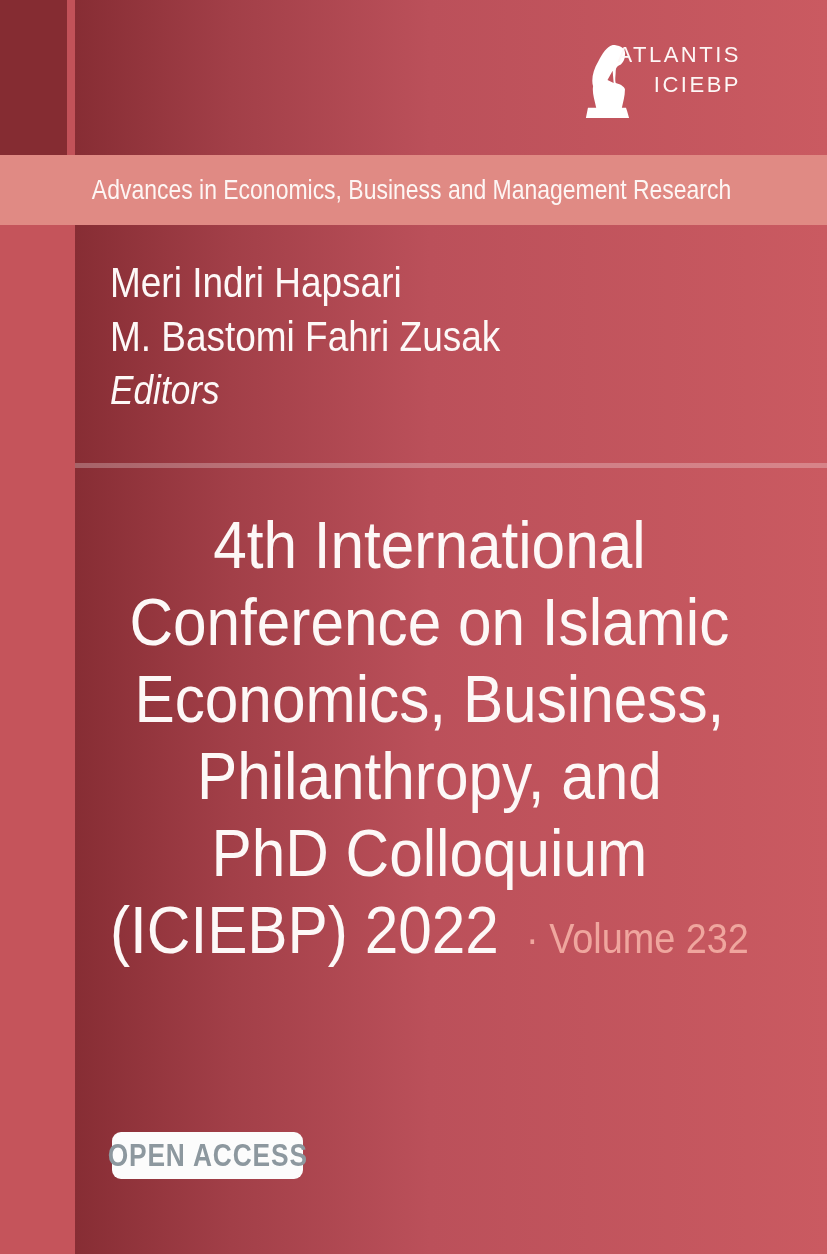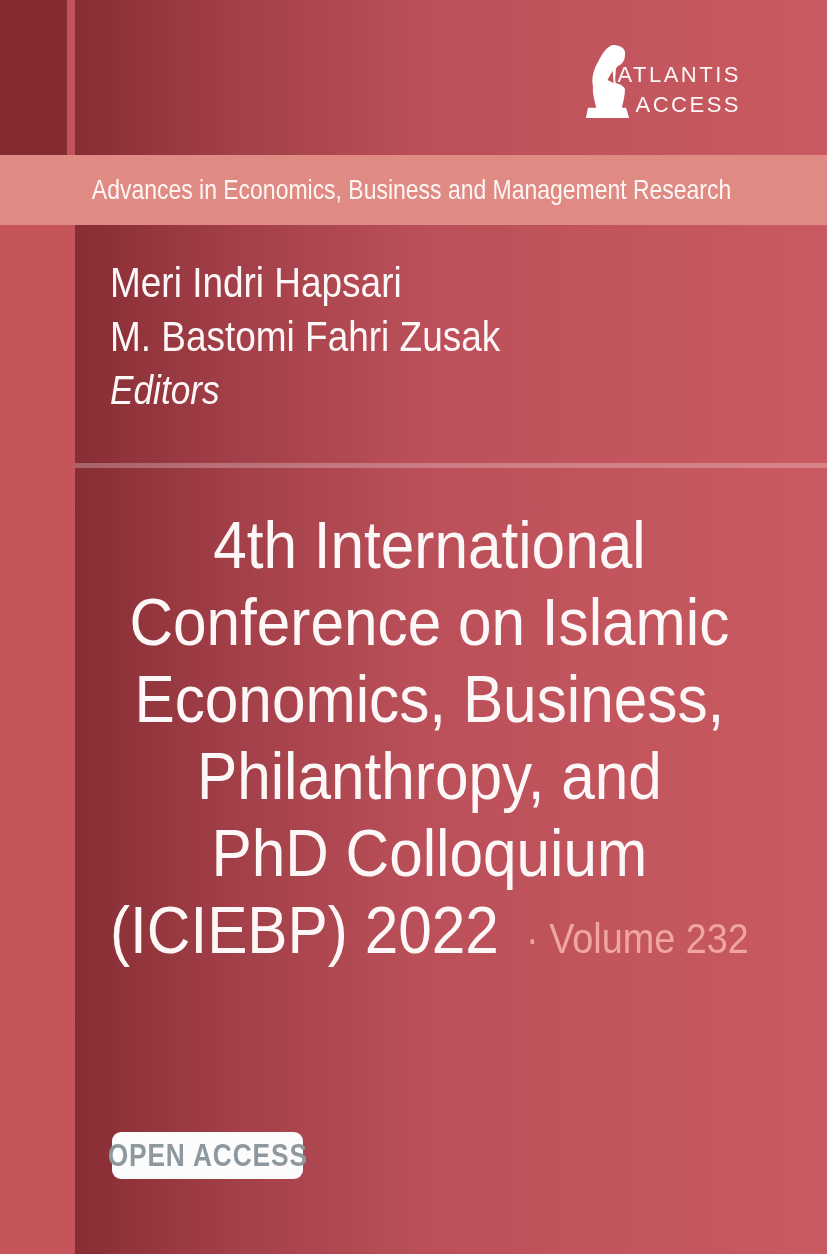--- a/index.html
+++ b/index.html
@@ -21,21 +21,21 @@
   }
   #series-banner .txt{
     padding-left:112px;
     font-size:28px;color:#fdf6f4;
     white-space:nowrap;
     transform:scaleX(0.82);transform-origin:0 50%;
   }
   #logo{left:583px;top:45px;width:50px;height:73px;}
   #logo svg{display:block;width:50px;height:73px;}
   #logo-text{
-    right:86px;top:60px;
+    right:86px;top:40px;
     text-align:right;color:#fdf7f6;
     font-size:22px;line-height:30px;letter-spacing:2.5px;
     white-space:nowrap;
   }
   #editors-block{left:110px;top:256px;color:#fdf8f7;}
   .editor-name{
     font-size:42px;line-height:54px;white-space:nowrap;
     transform:scaleX(0.88);transform-origin:0 50%;
   }
   #editors-label{
@@ -85,21 +85,21 @@
         L2,71 L4,61 L12,61
         C10,52 8,46 9,40
         C7,34 9,24 14,16
         C18,8 24,-1 30,0
         Z
         M28,25 L23,34 L29,37 Z"></path>
     </svg>
   </div>
   <div class="abs" id="logo-text">
     <div>ATLANTIS</div>
-    <div>ACCESS</div>
+    <div>ICIEBP</div>
   </div>
 
   <div class="abs" id="series-banner">
     <div class="txt">Advances in Economics, Business and Management Research</div>
   </div>
 
   <div class="abs" id="editors-block">
     <div class="editor-name">Meri Indri Hapsari</div>
     <div class="editor-name">M. Bastomi Fahri Zusak</div>
     <div id="editors-label">Editors</div>

